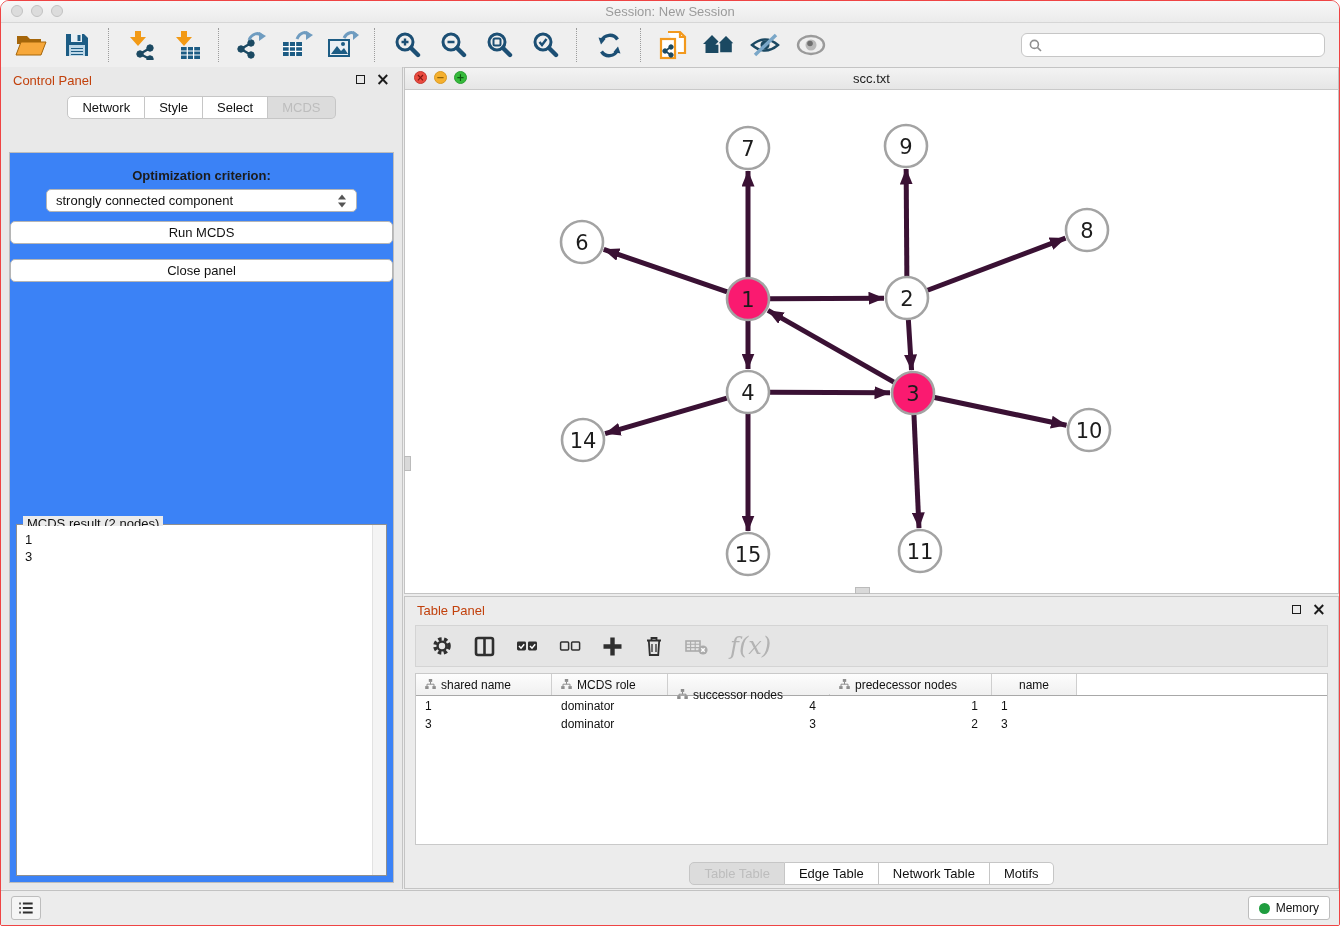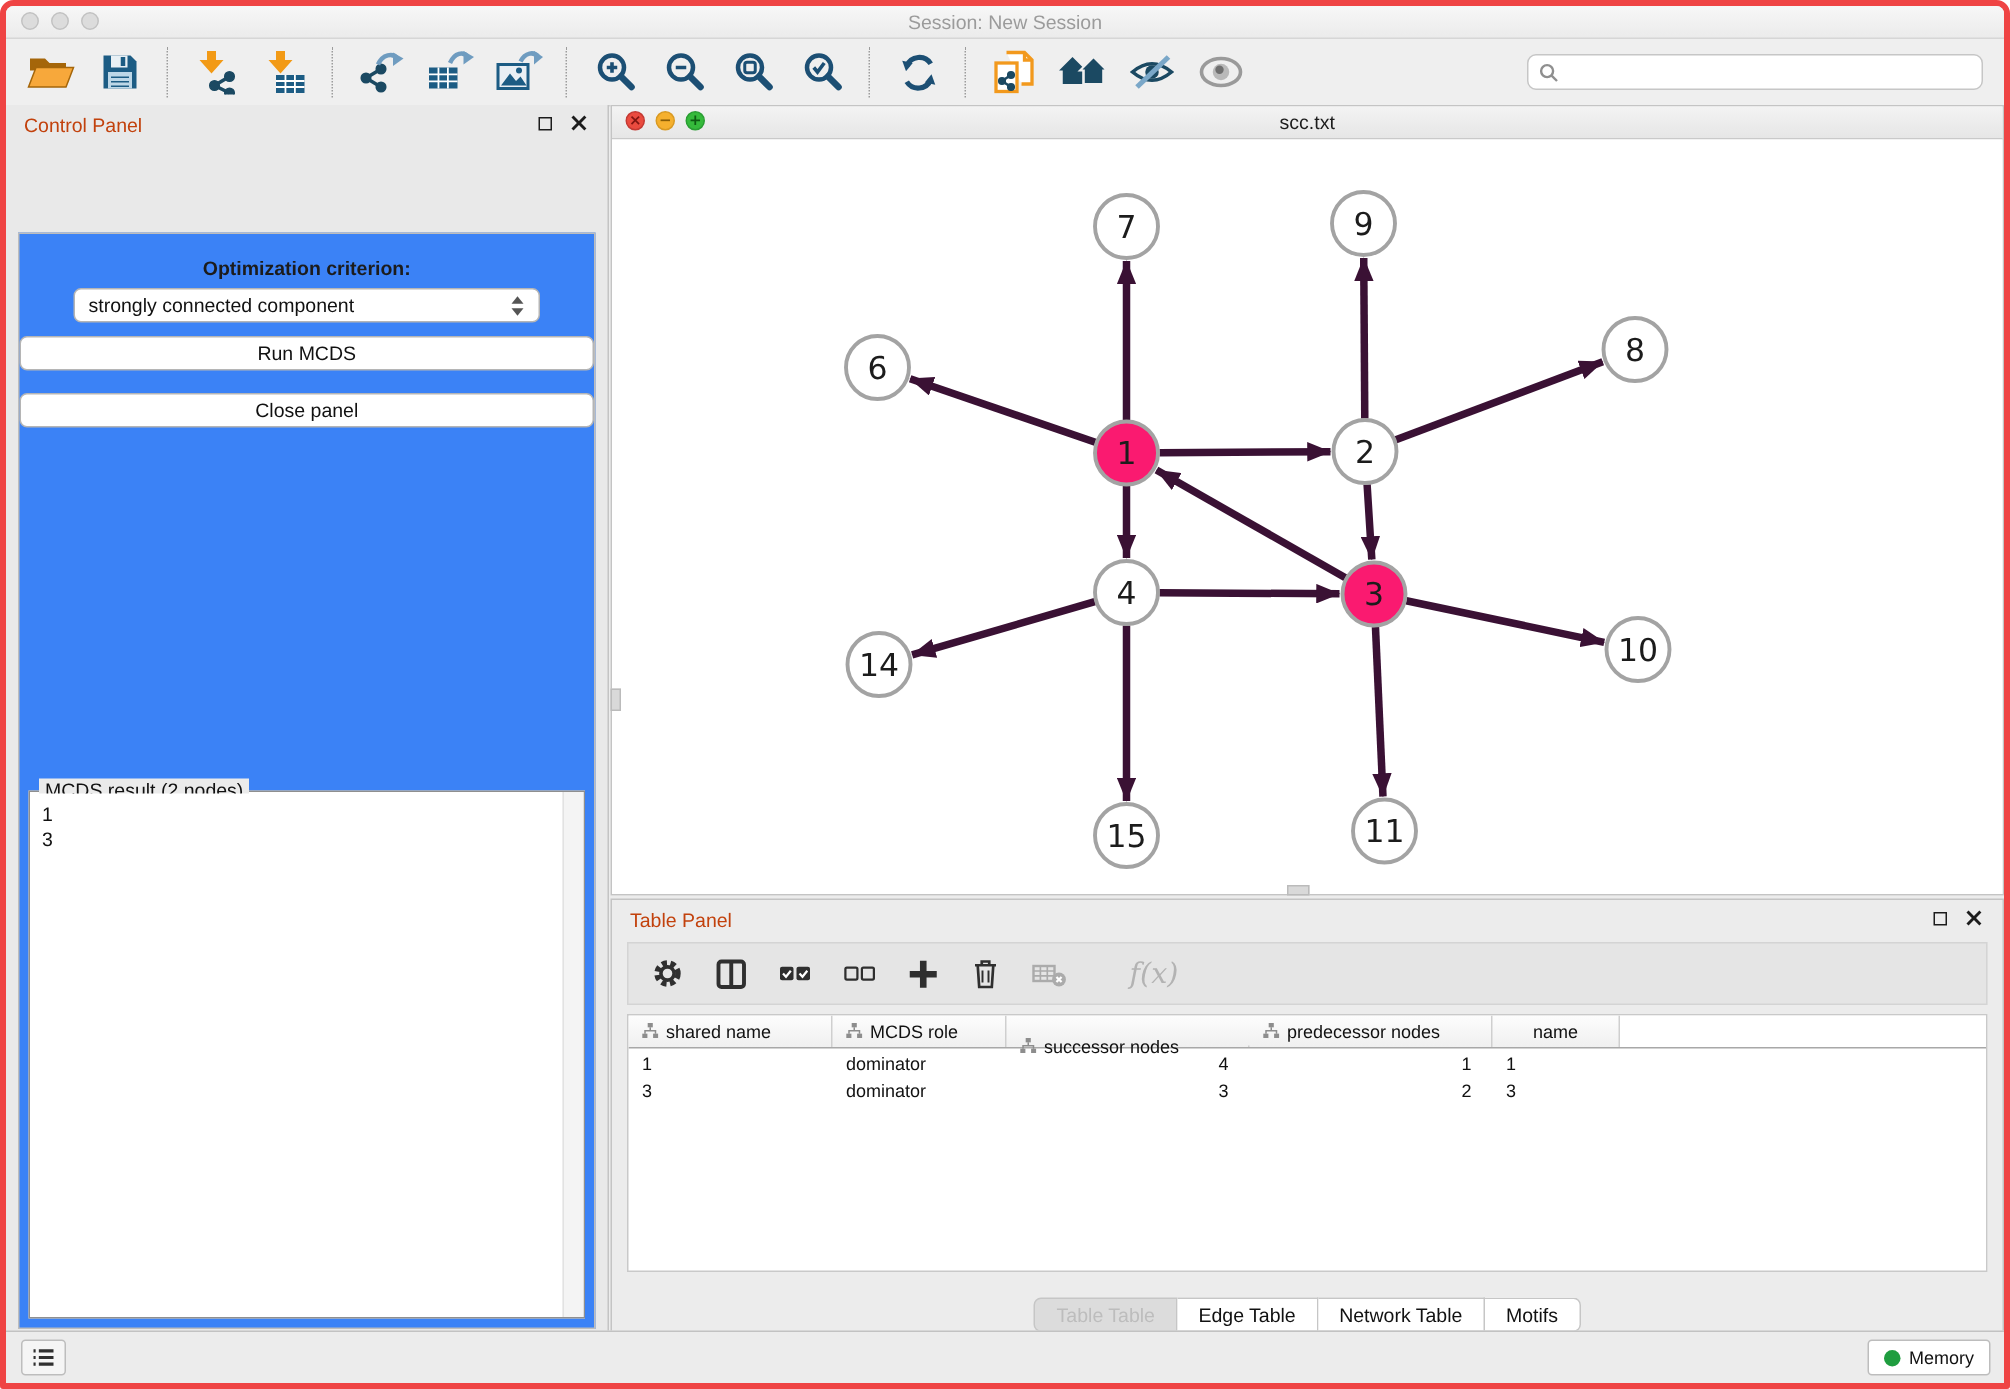--- a/index.html
+++ b/index.html
@@ -1,17 +1,17 @@
 <!DOCTYPE html>
 <html><head>
 <meta charset="utf-8">
 <style>
   html,body{margin:0;padding:0;}
   body{width:1340px;height:926px;position:relative;font-family:"Liberation Sans",sans-serif;background:#fff;}
-  .window{position:absolute;inset:0;box-sizing:border-box;border:4px solid #ef4444;border-radius:9px 9px 2px 2px;background:#ececec;overflow:hidden;}
+  .window{position:absolute;inset:0;box-sizing:border-box;border:1px solid #ef4444;border-radius:9px 9px 2px 2px;background:#ececec;overflow:hidden;}
 
   
   .titlebar{height:21px;background:linear-gradient(#f7f7f7,#ebebeb);border-bottom:1px solid #d6d6d6;position:relative;}
   .tl-dots{position:absolute;left:10px;top:4px;display:flex;gap:8px;}
   .tl-dot{width:12px;height:12px;border-radius:50%;background:#dcdcdc;border:1px solid #c2c2c2;box-sizing:border-box;}
   .titlebar-title{position:absolute;left:0;right:0;top:3px;text-align:center;font-size:13px;color:#9b9b9b;}
 
   
   .toolbar{height:44px;background:#efefef;border-bottom:1px solid #cfcfcf;display:flex;align-items:center;padding:0 10px;gap:6px;}
   .tbtn{width:40px;height:38px;display:flex;align-items:center;justify-content:center;background:transparent;border:none;padding:0;}
@@ -57,21 +57,21 @@
   .net-title{text-align:center;font-size:13px;color:#1c1c1c;padding-top:3px;}
   .canvas{position:absolute;top:22px;left:0;right:0;bottom:0;background:#fff;}
   #graph-svg{position:absolute;inset:0;width:100%;height:100%;}
   .splitter-h{position:absolute;left:-1px;top:388px;width:5px;height:13px;background:#d9d9d9;border:1px solid #bbb;}
   .splitter-v{position:absolute;left:450px;bottom:-1px;height:5px;width:13px;background:#d9d9d9;border:1px solid #bbb;}
 
   
   .table-panel{position:absolute;left:403px;top:595px;right:0;height:293px;background:#ececec;border:1px solid #c4c4c4;box-sizing:border-box;}
   .tp-toolbar{position:absolute;left:10px;right:10px;top:28px;height:42px;background:#e5e5e5;border:1px solid #d4d4d4;display:flex;align-items:center;gap:21px;padding:0 15px;box-sizing:border-box;}
   .tp-icon-btn{background:none;border:none;padding:0;display:flex;align-items:center;}
-  .fx-label{font-family:"DejaVu Serif",serif;font-style:italic;color:#b3b3b3;font-size:19px;margin-left:20px;}
+  .fx-label{font-family:"DejaVu Serif",serif;font-style:italic;color:#b3b3b3;font-size:24px;}
   .tp-table{position:absolute;left:10px;right:10px;top:76px;height:172px;background:#fff;border:1px solid #c9c9c9;overflow:hidden;box-sizing:border-box;}
   .thead{display:flex;height:21px;border-bottom:1px solid #a8a8a8;background:linear-gradient(#fdfdfd,#f0f0f0);}
   .th{display:flex;align-items:center;gap:5px;padding-left:9px;font-size:12px;color:#111;border-right:1px solid #cfcfcf;box-sizing:border-box;flex:none;}
   .th.center{justify-content:center;padding-left:0;}
   .th.filler{flex:1;border-right:none;background:#fff;}
   .trow{display:flex;height:16px;font-size:12px;color:#111;align-items:center;margin-top:2px;}
   .td{box-sizing:border-box;padding-left:9px;flex:none;overflow:hidden;white-space:nowrap;}
   .td.num{text-align:right;padding-right:14px;padding-left:0;}
   .tp-tabs{position:absolute;bottom:3px;left:0;right:0;}
 
@@ -243,20 +243,26 @@
       <input class="search-input" placeholder="" style="">
     </div>
   </div>
 
   <div class="control-panel">
     <div class="panel-title">Control Panel</div>
     <div class="panel-controls">
       <span class="float-icon"></span>
       <span class="close-icon">×</span>
     </div>
+    <div class="seg-row cp-tabs" id="cp-tabs">
+        <span class="seg">Network</span>
+        <span class="seg">Style</span>
+        <span class="seg">Select</span>
+        <span class="seg selected">MCDS</span>
+      </div>
     <div class="cp-inner">
       <div class="opt-label">Optimization criterion:</div>
       <div class="combo">
         <span>strongly connected component</span>
         <span class="combo-stepper">
           <svg width="10" height="14" viewBox="0 0 10 14">
               <path d="M5 0.5 L9 5.5 H1 z" fill="#555"></path>
               <path d="M5 13.5 L1 8.5 h8 z" fill="#555"></path>
             </svg>
         </span>

